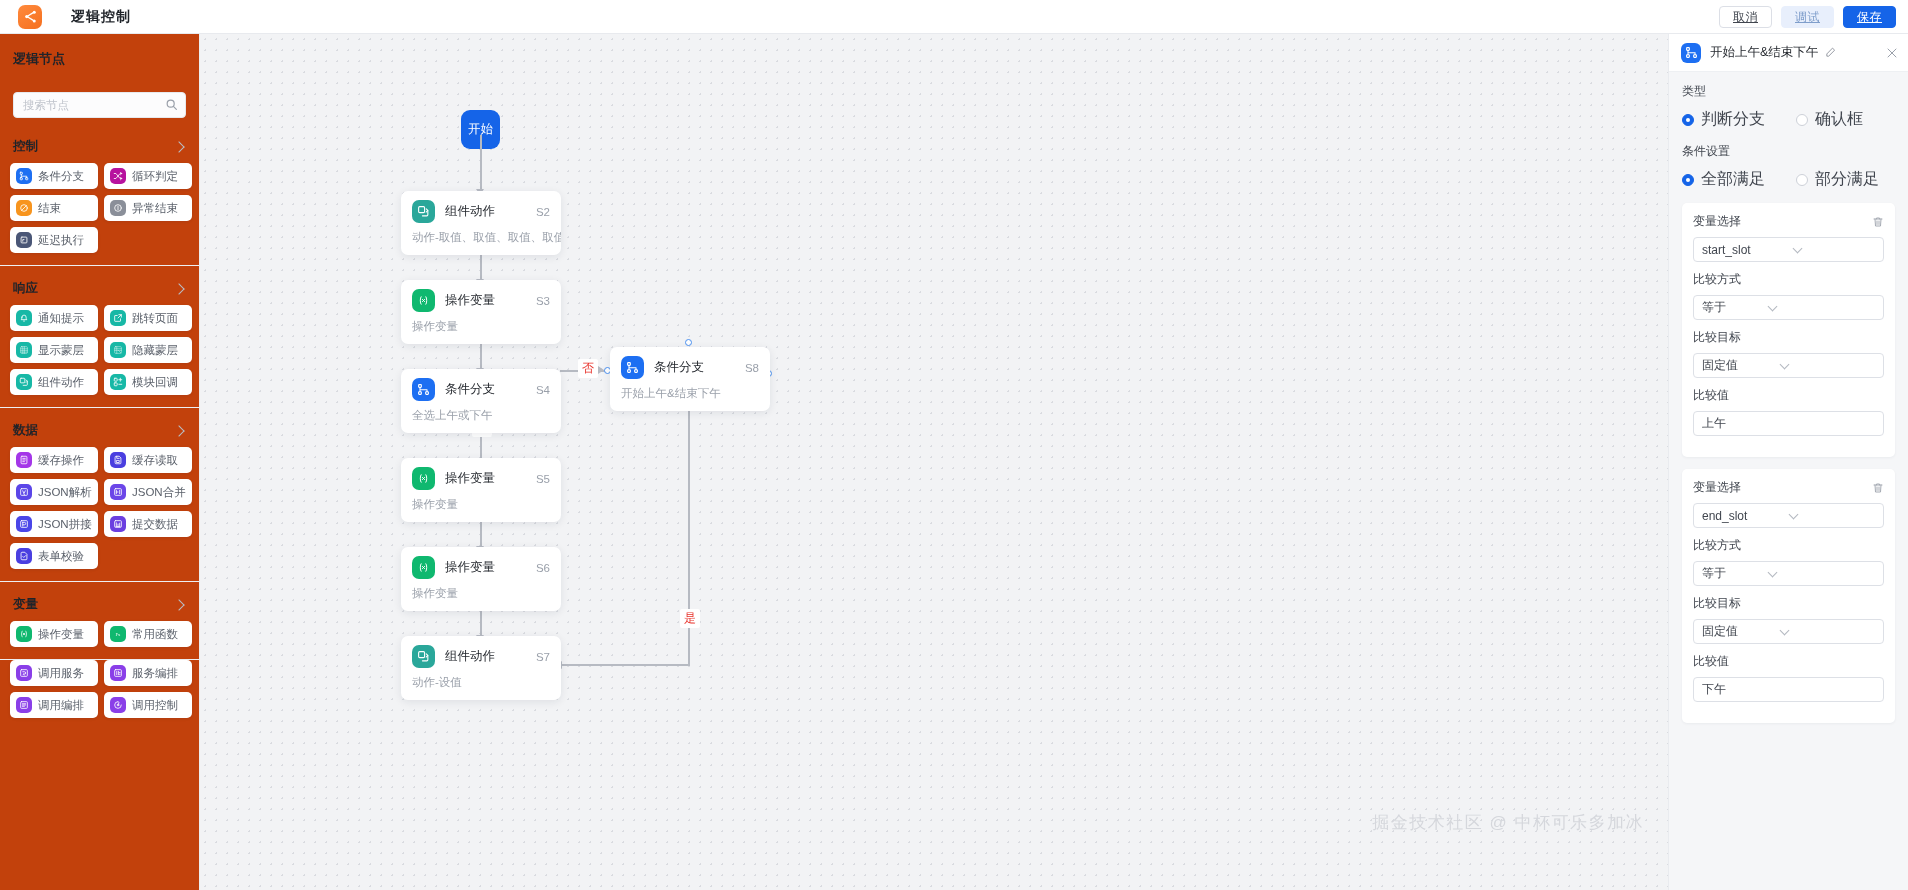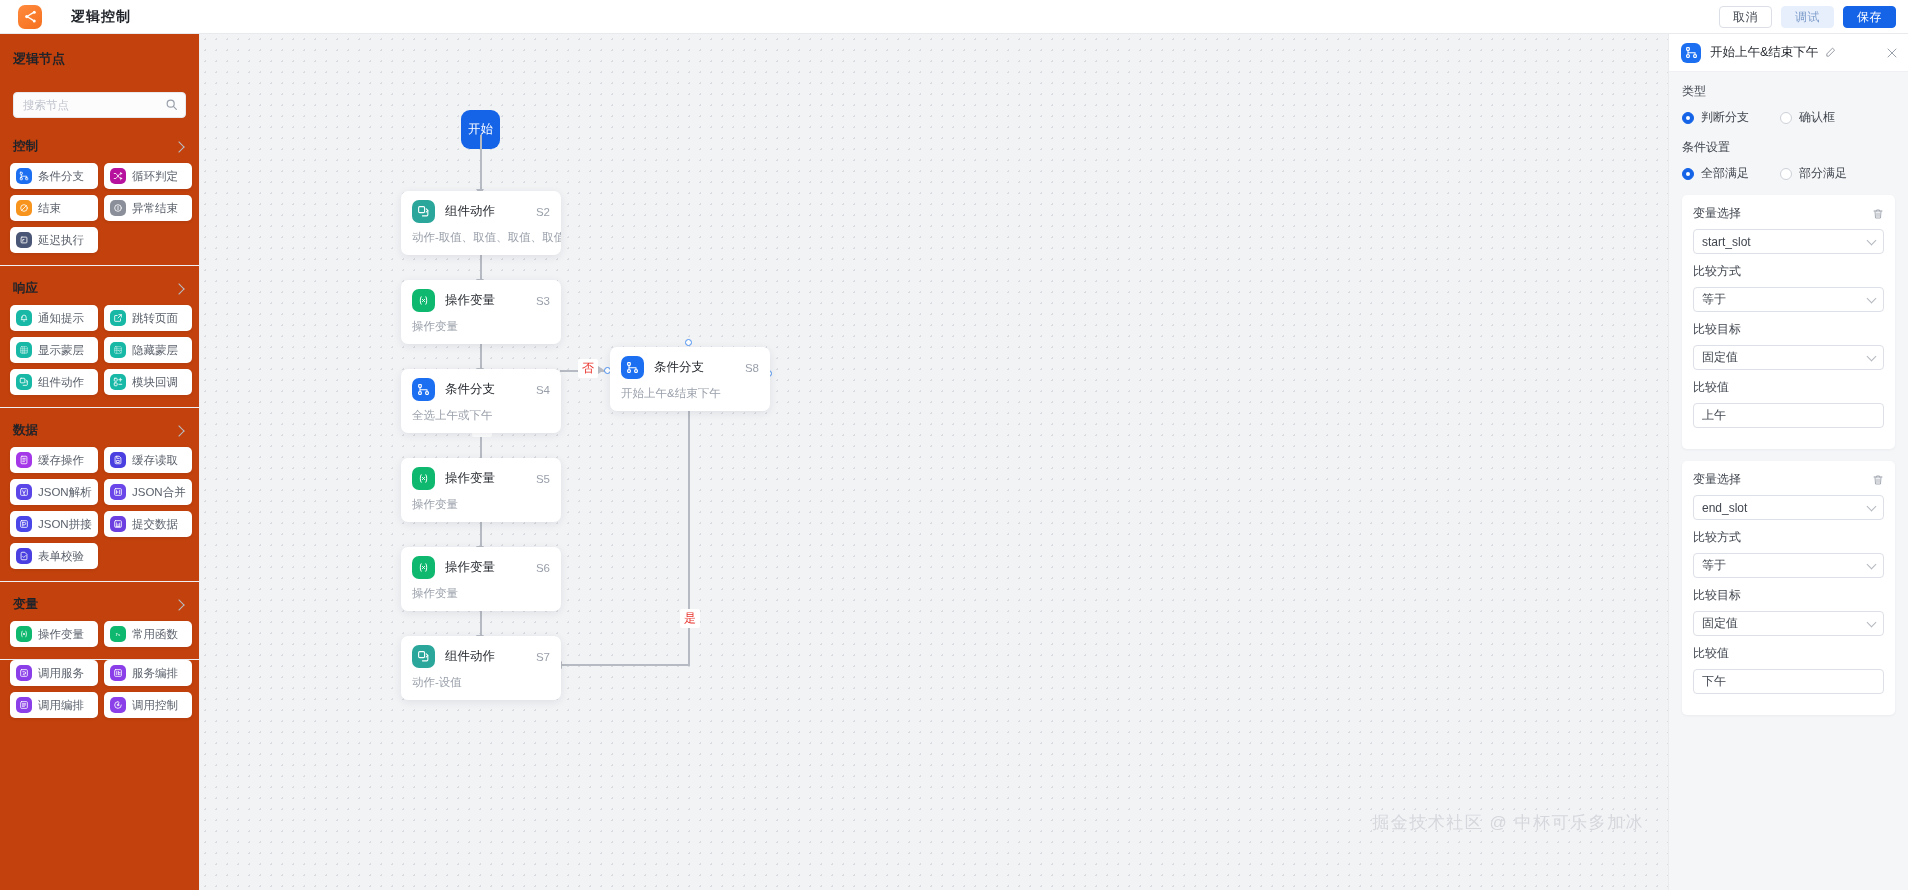--- a/index.html
+++ b/index.html
@@ -13,21 +13,21 @@
            border-bottom:1px solid #e8eaee; position:relative; }
   .logo{ width:24px;height:24px;border-radius:7px;margin-left:18px;
          background:linear-gradient(145deg,#ff8a3d,#f5701f);
          display:flex;align-items:center;justify-content:center;flex:0 0 auto;}
   .logo svg{width:15px;height:15px;}
   .app-title{ margin-left:29px; font-size:14px; font-weight:bold; color:#1f2329; letter-spacing:1px;}
   .topbar-right{ position:absolute; right:12px; top:0; height:34px;
                  display:flex; align-items:center; gap:9px;}
   .btn{ height:22px; padding:0 13px; border-radius:4px; font-size:12px;
         display:flex;align-items:center;justify-content:center; cursor:pointer;
-        letter-spacing:.5px;}
+        letter-spacing:.5px;text-decoration:underline;}
   .btn-cancel{ background:#fff;border:1px solid #dcdfe6;color:#41464f; }
   .btn-debug{ background:#e8effc;color:#7f9ecb;border:1px solid #e8effc; }
   .btn-save{ background:#1564e8;color:#fff;border:1px solid #1564e8; }
 
   
   .body-wrap{ display:flex; height:856px; }
 
   
   .left{ width:200px; flex:0 0 200px; background:#c2410c; border-right:1px solid #ebedf0;
          display:flex; flex-direction:column; overflow:hidden;}
@@ -91,34 +91,34 @@
      display:flex;flex-direction:column;overflow:hidden;}
   .rp-head{ height:38px;background:#fff;display:flex;align-items:center;padding:0 10px 0 12px;
      border-bottom:1px solid #eef0f3;}
   .rp-head .node-ic{width:20px;height:20px;border-radius:6px;}
   .rp-title{ margin-left:9px;font-size:12.5px;color:#1f2329;}
   .pen{ margin-left:7px;width:11px;height:11px;color:#8d929b;cursor:pointer;}
   .rp-close{ margin-left:auto;width:12px;height:12px;color:#9aa0aa;cursor:pointer;}
   .rp-body{ flex:1;overflow:hidden;padding:11px 13px 0 13px;}
   .flabel{ font-size:12px;color:#41464f;margin-bottom:9px; }
   .radio-row{ display:flex;align-items:center;gap:31px;margin-bottom:13px;}
-  .radio{ display:flex;align-items:center;gap:7px;font-size:12px;color:#41464f;cursor:pointer;}
+  .radio{ display:flex;align-items:center;gap:7px;font-size:16px;color:#41464f;cursor:pointer;}
   .rdot{ width:12px;height:12px;border-radius:50%;border:1px solid #cdd1d8;background:#fff;
      flex:0 0 auto;display:flex;align-items:center;justify-content:center;}
   .rdot.on{ border-color:#1564e8;background:#1564e8;}
   .rdot.on::after{content:"";width:4px;height:4px;border-radius:50%;background:#fff;}
   .card{ background:#fff;border-radius:5px;padding:10px 11px 12px 11px;margin-bottom:12px;
      position:relative;box-shadow:0 1px 3px rgba(20,30,60,.05);}
   .card-top{ display:flex;align-items:center;margin-bottom:7px;}
   .card-top .ct{ font-size:12px;color:#41464f;}
   .trash{ margin-left:auto;width:12px;height:12px;color:#a5aab3;cursor:pointer;}
   .sel, .txt{ width:100%;height:25px;border:1px solid #dde0e6;border-radius:4px;background:#fff;
      font-size:12px;color:#41464f;display:flex;align-items:center;padding:0 8px;
      margin-bottom:9px;cursor:pointer;font-family:inherit;}
-  .sel{ justify-content:space-between;gap:43px;}
+  .sel{ gap:43px;}
   .sel .dchev{ width:7px;height:7px;border-right:1.3px solid #b3b8c0;border-bottom:1.3px solid #b3b8c0;
      transform:rotate(45deg);margin-top:-3px;}
   .sublabel{ font-size:12px;color:#41464f;margin-bottom:7px;}
 </style>
 </head>
 <body>
 
 <div class="topbar">
   <div class="logo">
     <svg viewBox="0 0 24 24" fill="none" stroke="#fff" stroke-width="2.2" stroke-linecap="round">

